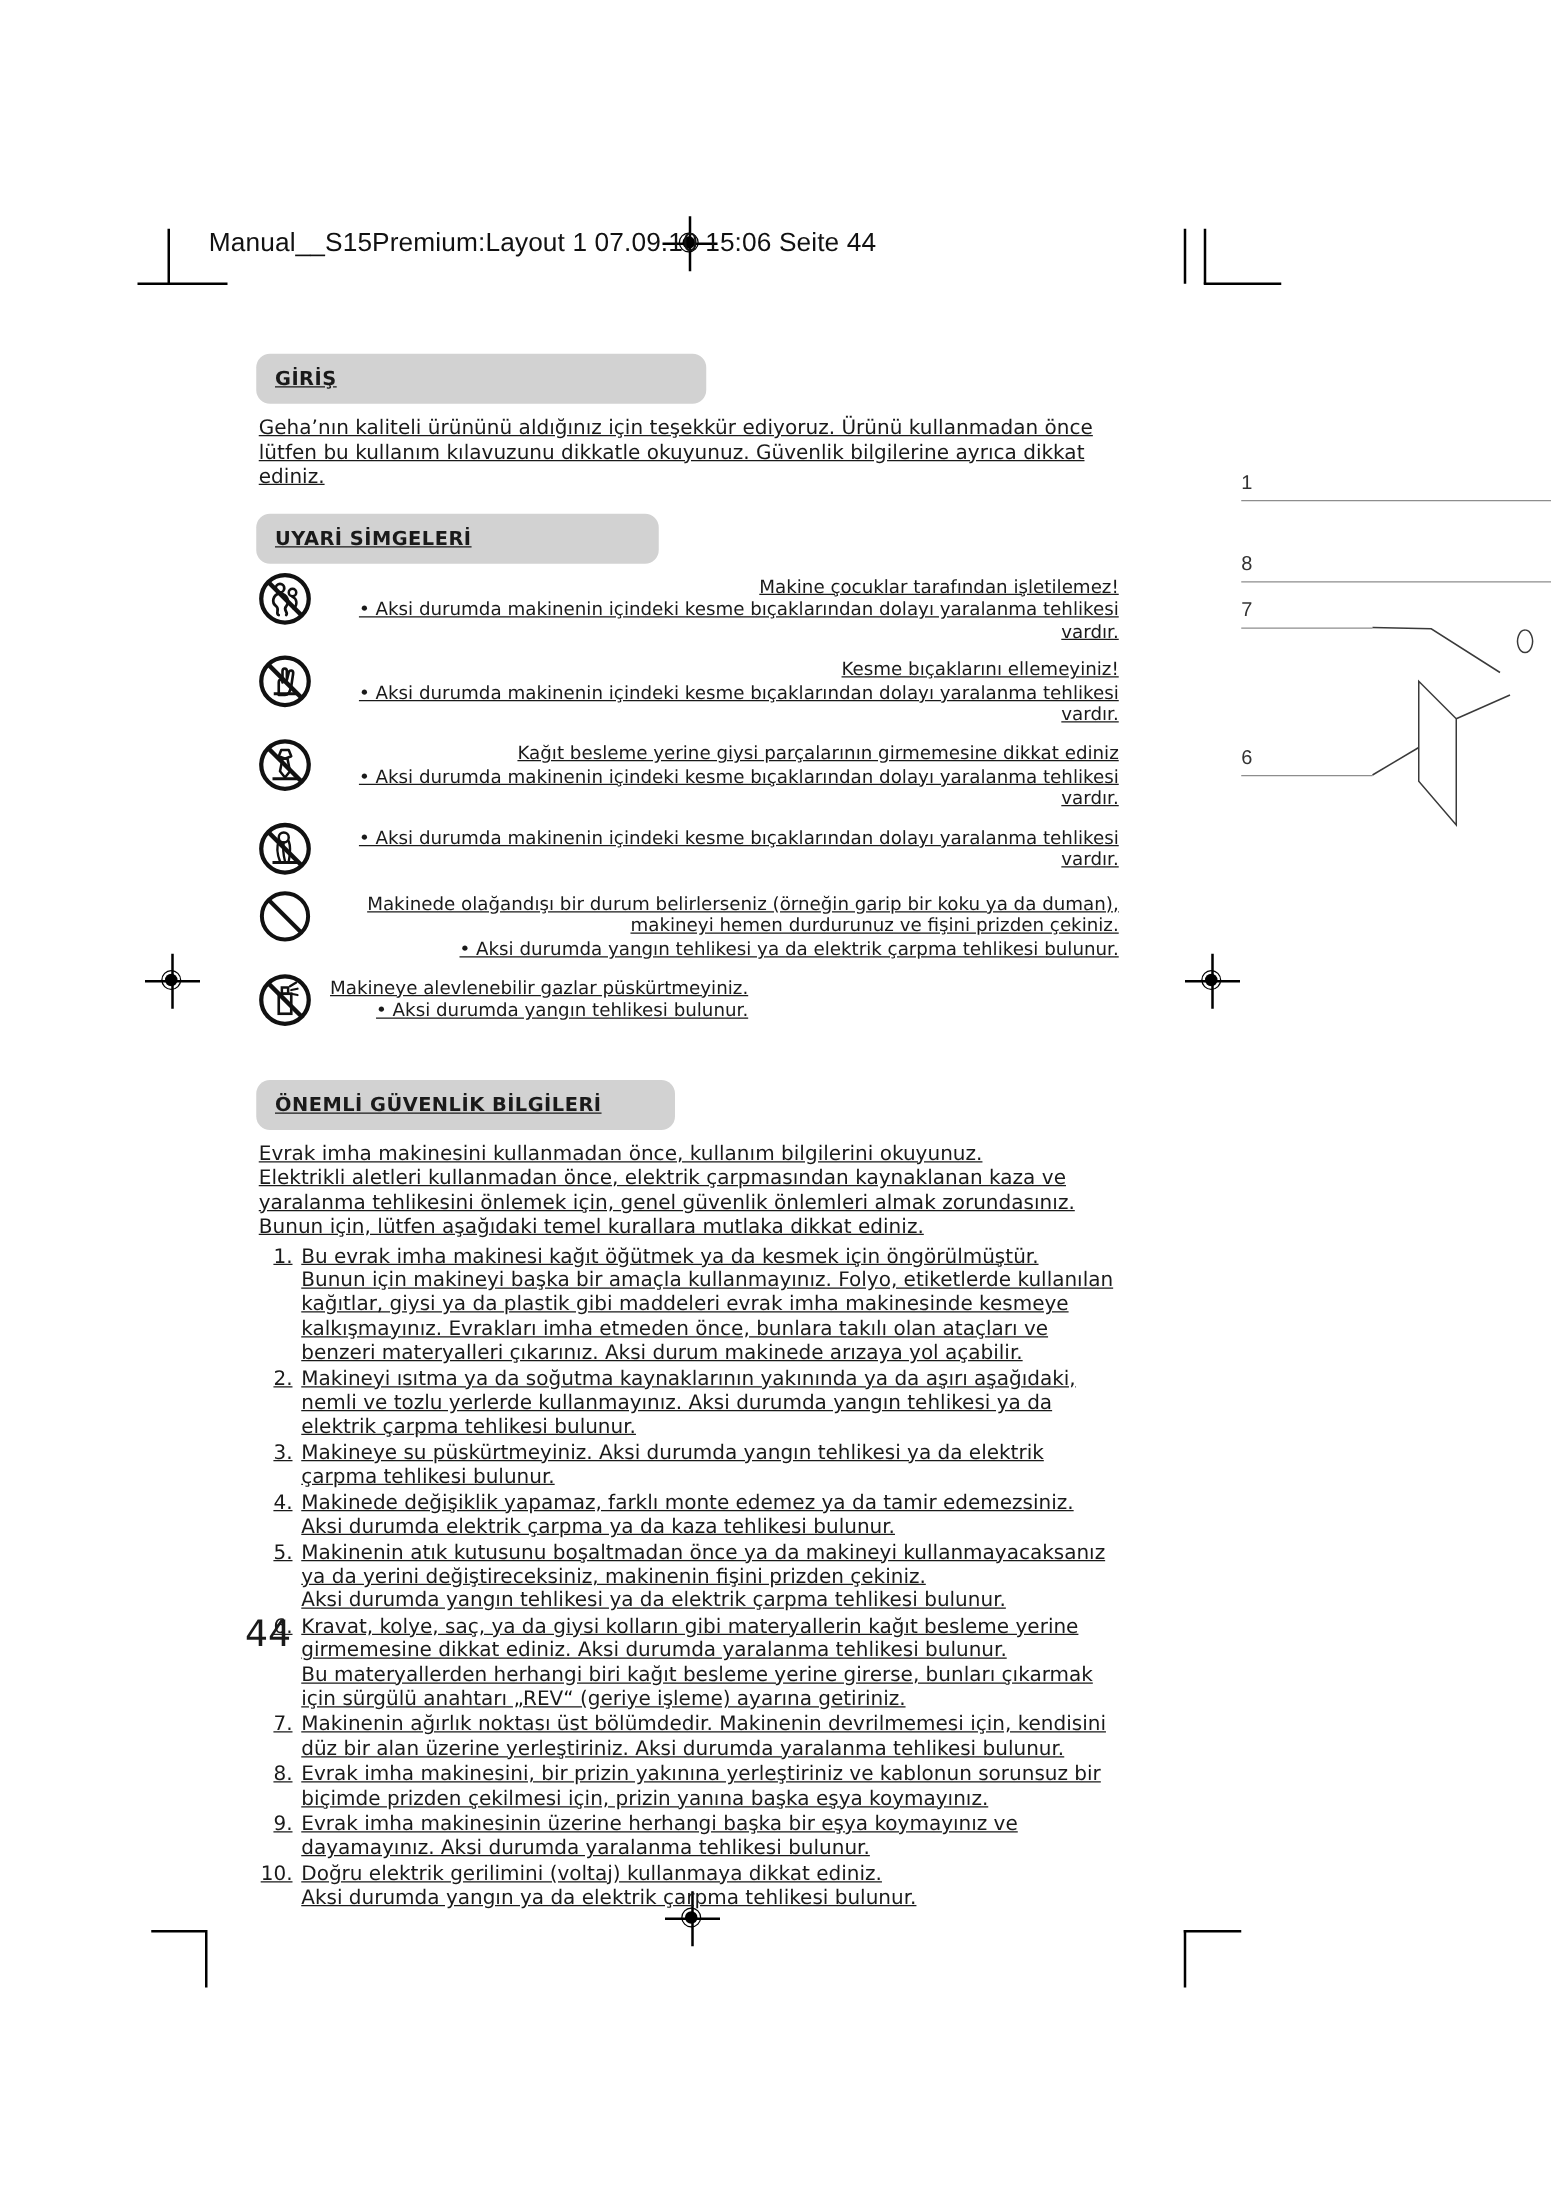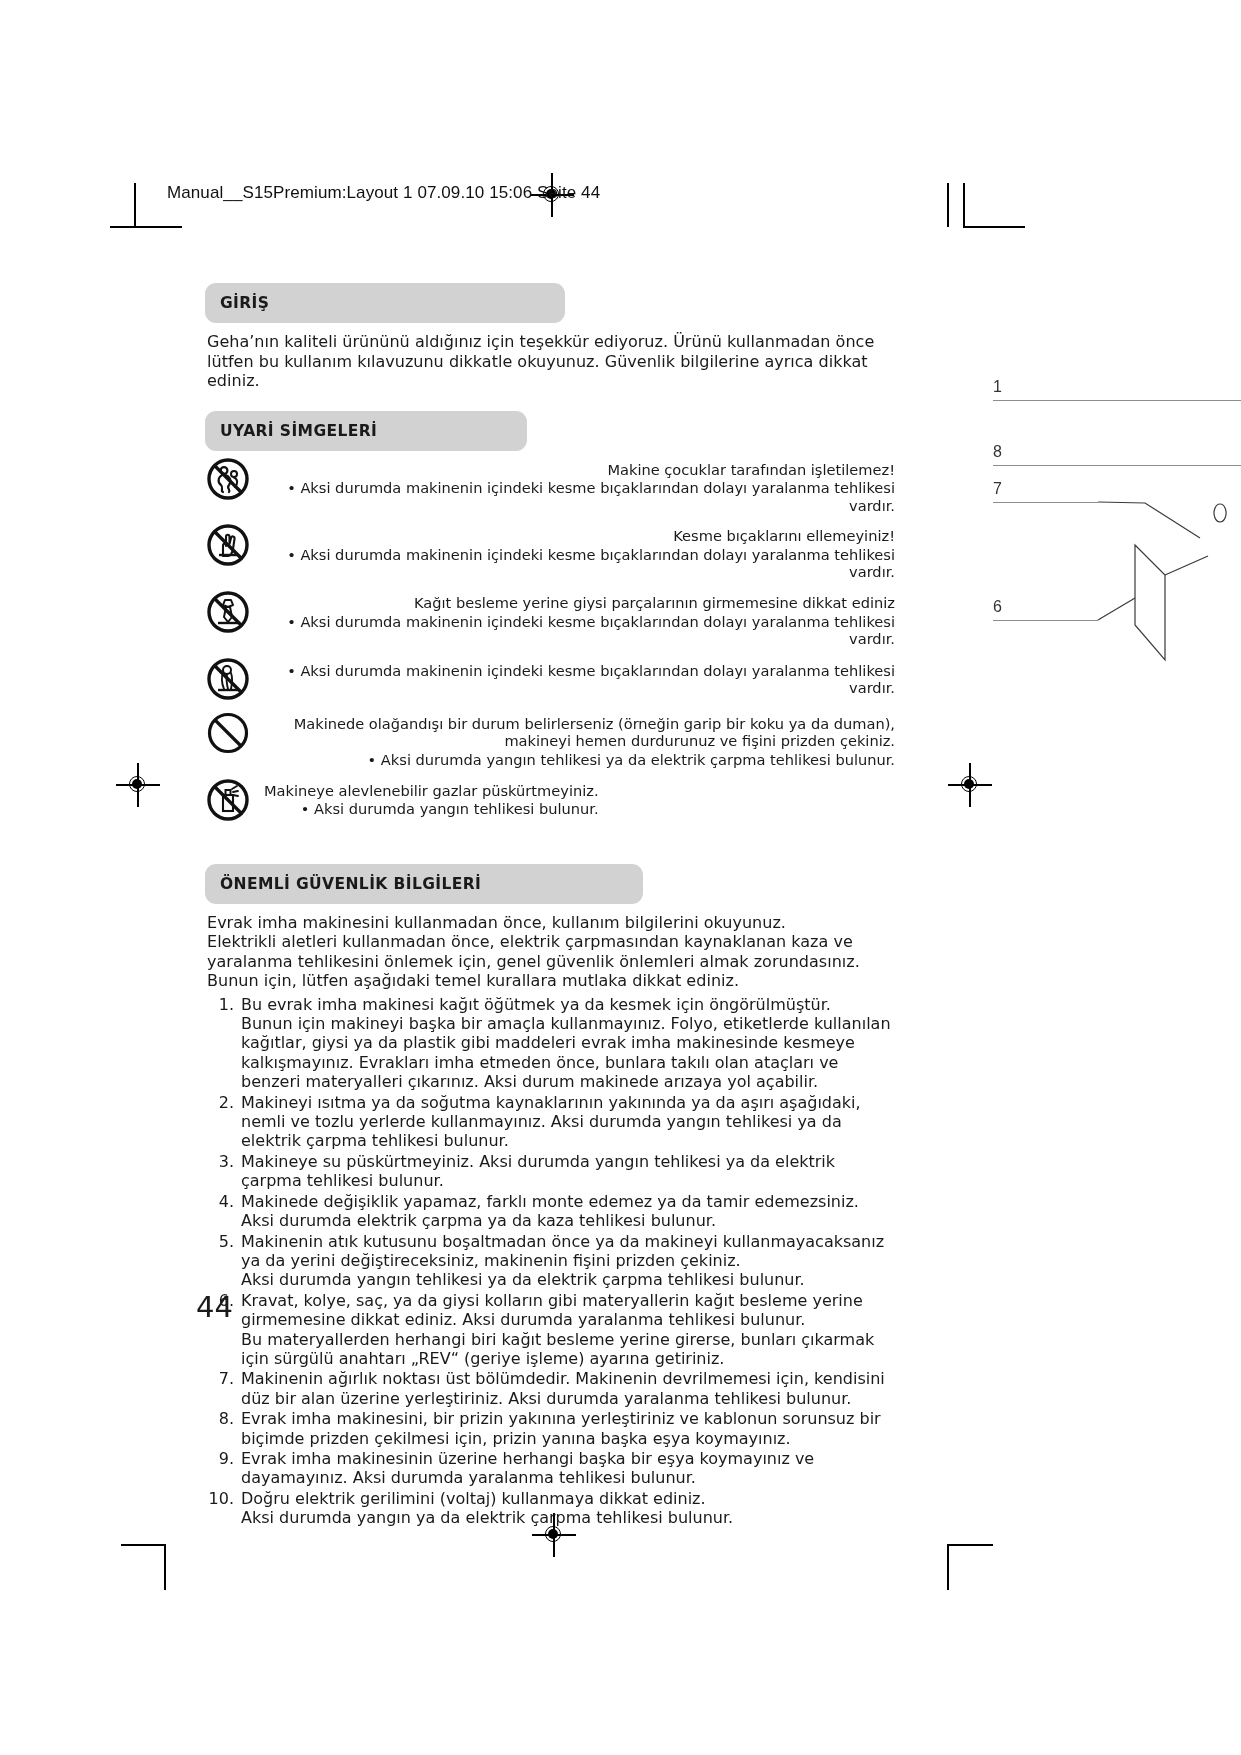--- a/index.html
+++ b/index.html
@@ -53,55 +53,56 @@
     width: 1.3px; height: 44px;
     background: #000;
   }
 
   
   .slugline {
     position: absolute;
     left: 167px;
     top: 183px;
     font-family: "Liberation Sans", sans-serif;
-    font-size: 17px;
+    font-size: 21px;
     letter-spacing: 0.1px;
     color: #111;
     white-space: nowrap;
   }
   .slug-rule {
     position: absolute;
     background: #000;
   }
 
   
   .page {
     position: absolute;
     left: 205px;
     top: 283px;
     width: 690px;
+    text-decoration: underline;
   }
 
   .sec-bar {
     background: #d2d2d2;
     border-radius: 11px;
     height: 40px;
     display: flex;
     align-items: center;
     padding-left: 15px;
     box-sizing: border-box;
     font-family: "DejaVu Sans", sans-serif;
     font-weight: bold;
     font-size: 15.5px;
     letter-spacing: 0.4px;
     color: #1a1a1a;
   }
   .sec-bar.w1 { width: 360px; }
   .sec-bar.w2 { width: 322px; }
-  .sec-bar.w3 { width: 438px; }
+  .sec-bar.w3 { width: 335px; }
 
   .para {
     font-size: 16px;
     line-height: 19.5px;
     margin: 9px 0 0 2px;
     letter-spacing: 0.02px;
   }
 
   .gap-sm { height: 20px; }
   .gap-md { height: 30px; }

